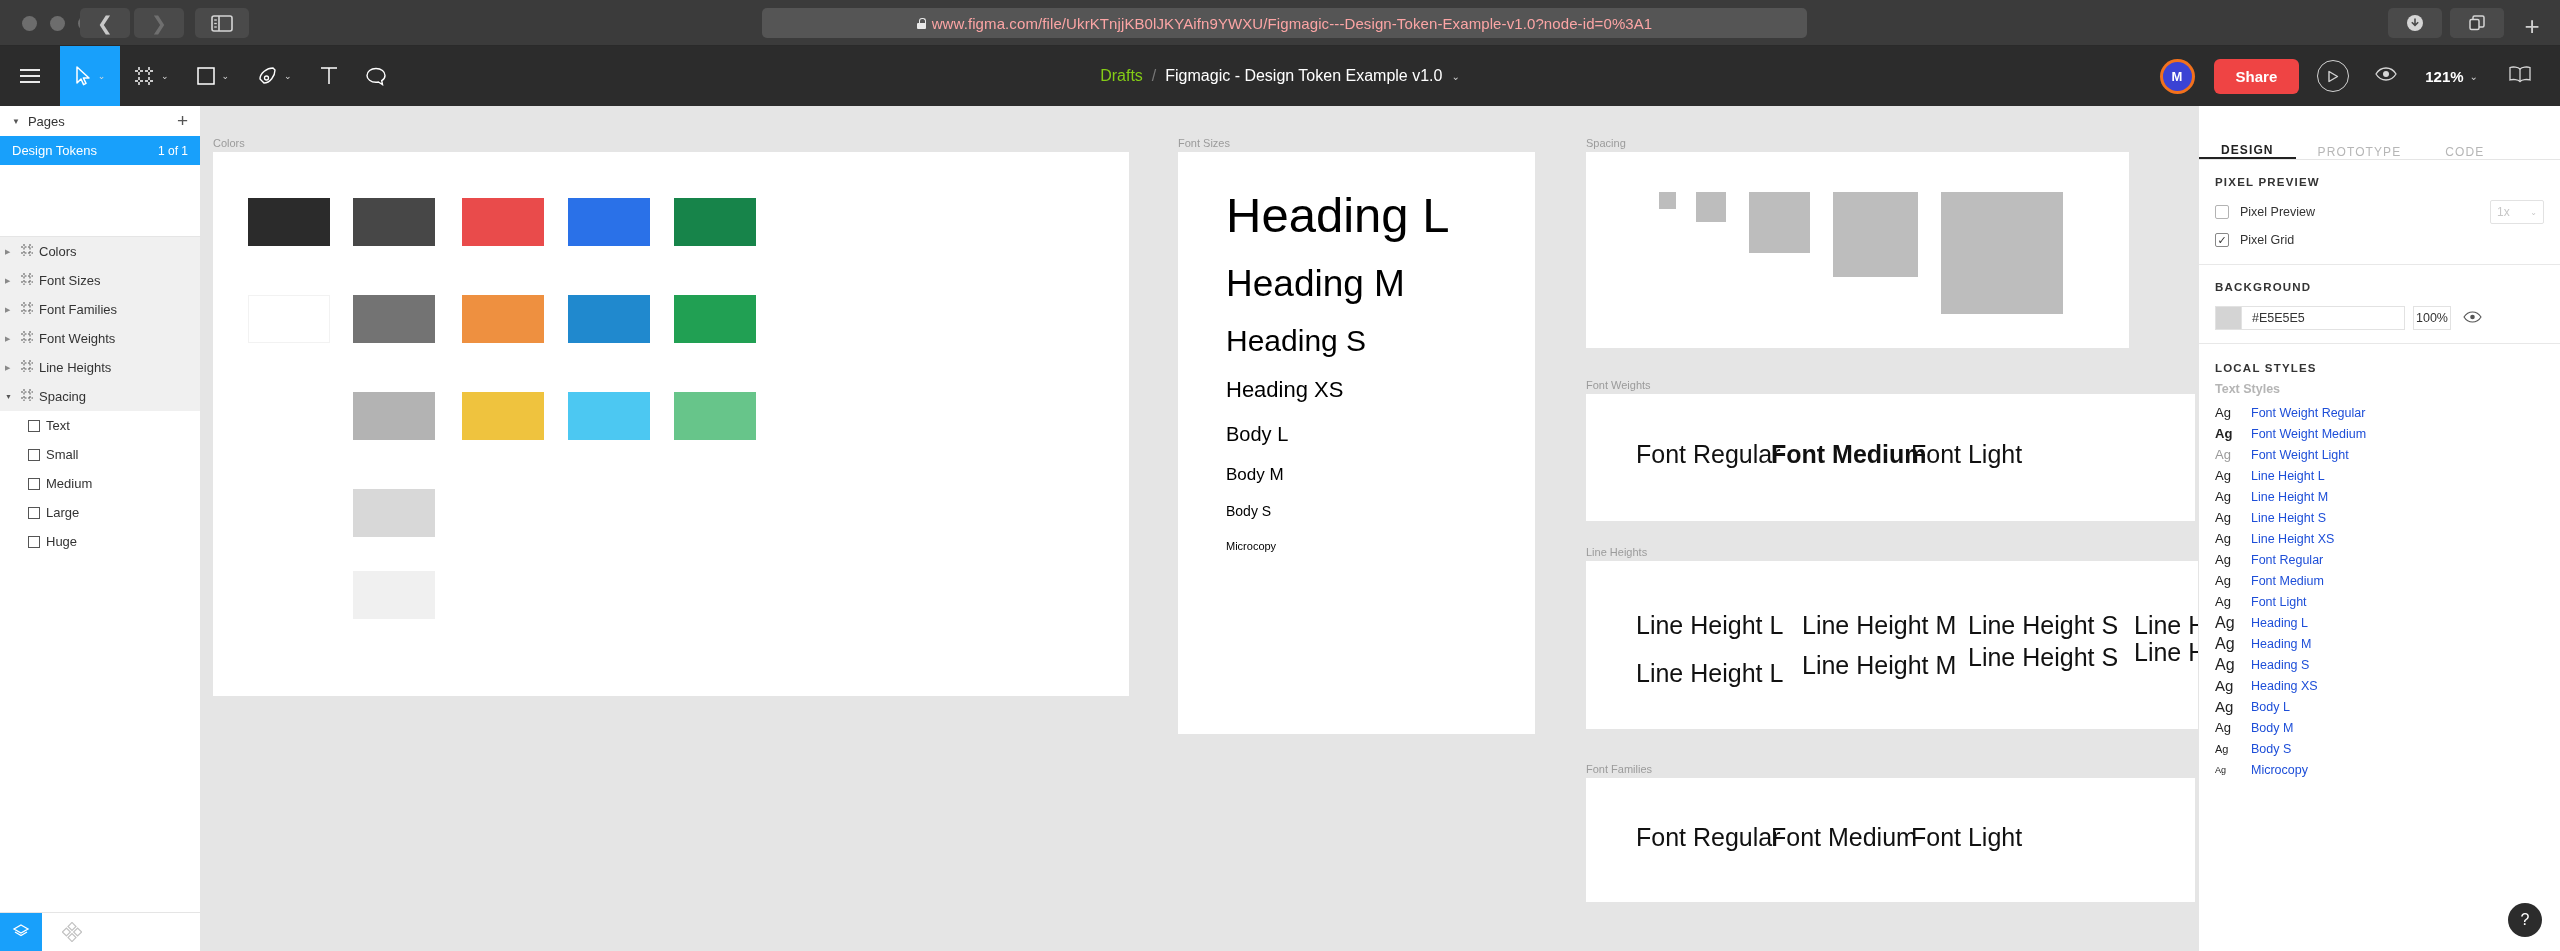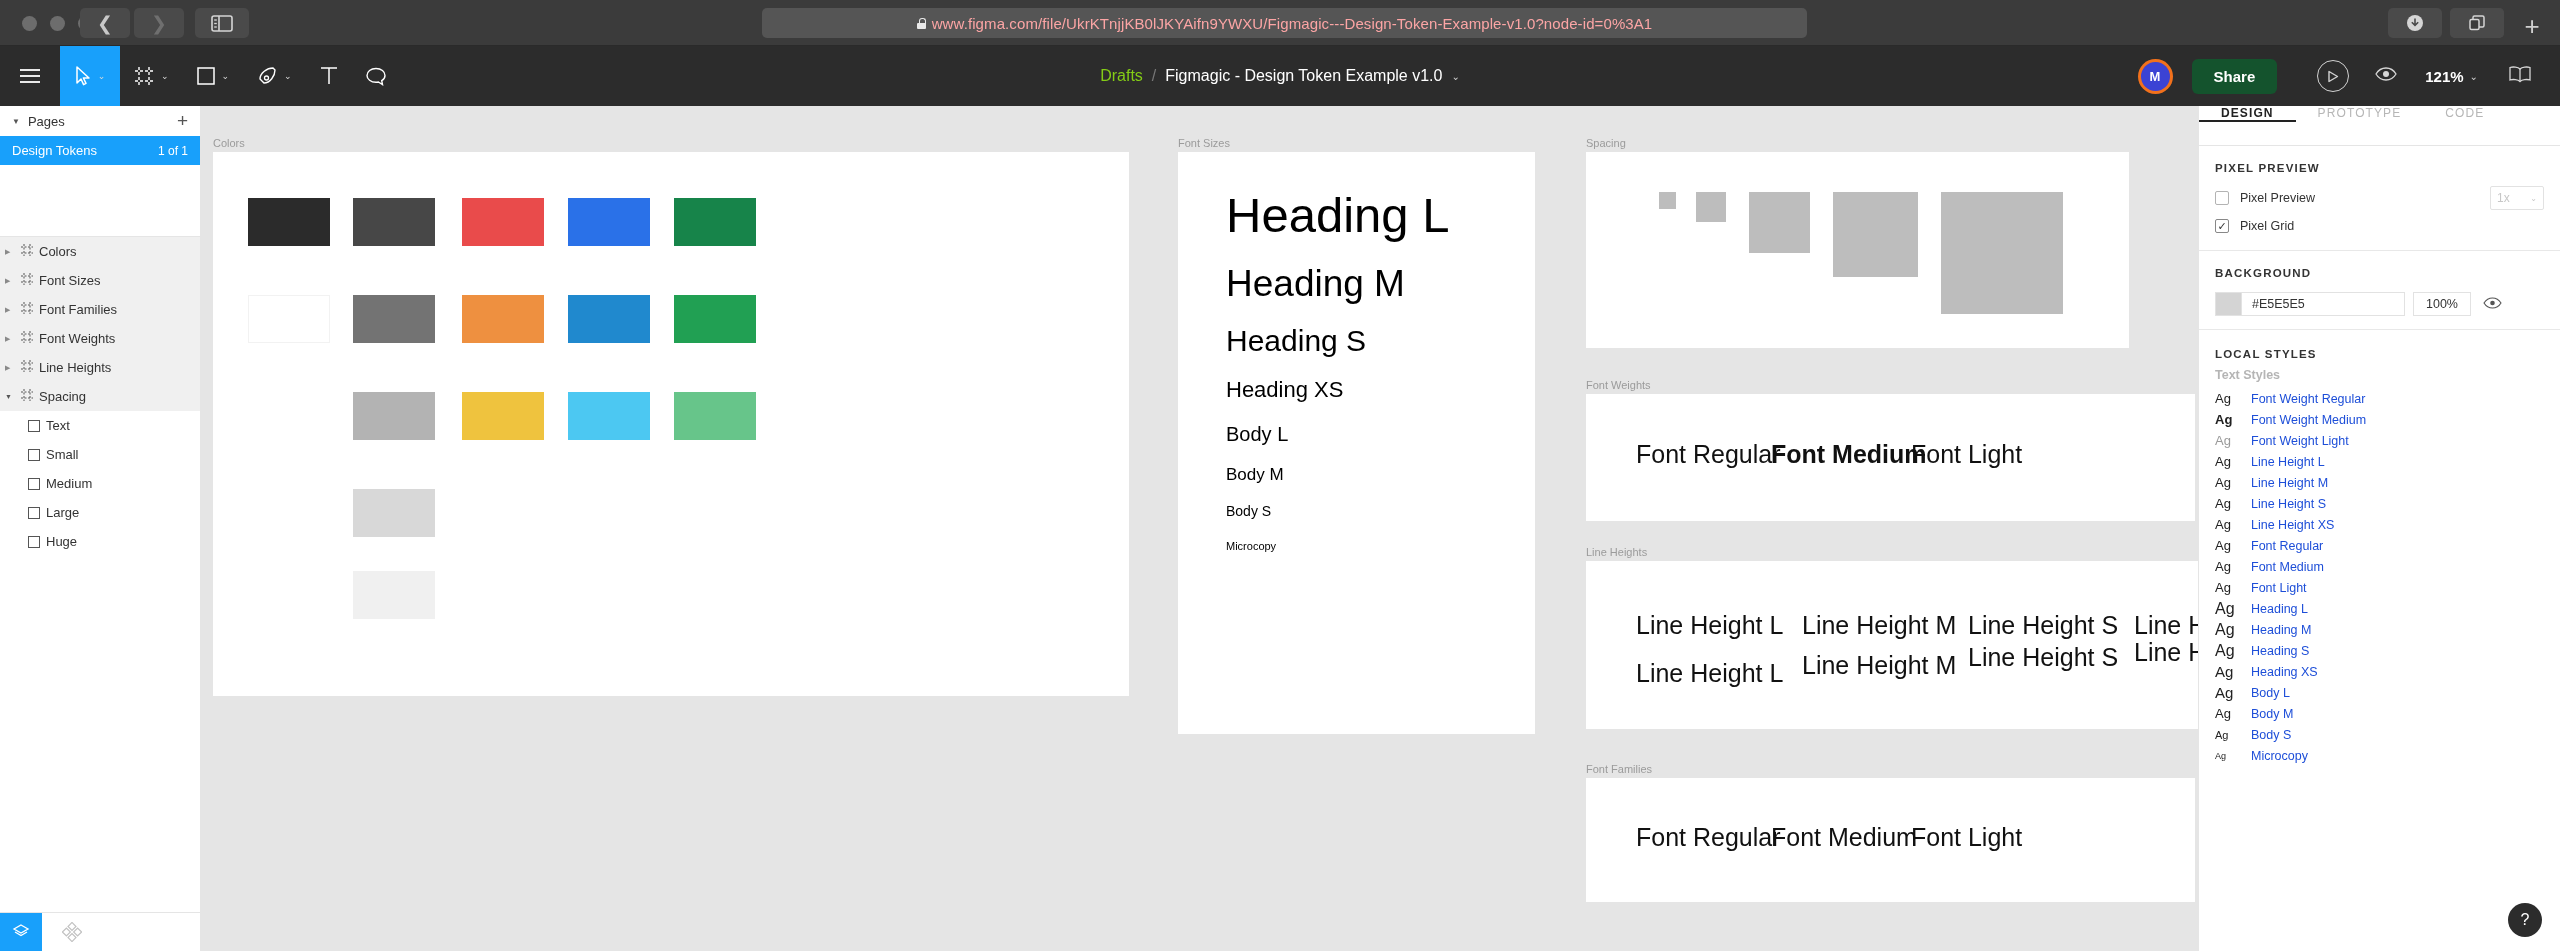--- a/index.html
+++ b/index.html
@@ -71,22 +71,22 @@
   #toolbar-right{
     position:absolute; right:0; top:0; height:60px; display:flex;
     align-items:center; gap:0;
   }
   #avatar{
     width:29px;height:29px;border-radius:50%;background:#3b43d4;color:#fff;
     font-size:13px;font-weight:bold;display:flex;align-items:center;justify-content:center;
     box-shadow:0 0 0 3px #f2711c; margin-right:22px;
   }
   #share-button{
-    background:#14532d;color:#fff;font-size:15px;font-weight:bold;
-    padding:9px 22px;border-radius:6px;margin-right:40px;
+    background:#ef4444;color:#fff;font-size:15px;font-weight:bold;
+    padding:9px 22px;border-radius:6px;margin-right:18px;
   }
   #present-button{
     width:32px;height:32px;border-radius:50%;border:1.6px solid #d2d2d2;
     display:flex;align-items:center;justify-content:center;color:#d2d2d2;font-size:12px;
     margin-right:26px;
   }
   #eye-button{ color:#d6d6d6; font-size:17px; margin-right:28px; }
   #zoom-level{ color:#fff; font-size:15px; font-weight:bold; margin-right:6px;}
   #zoom-caret{ color:#cfcfcf; font-size:10px; margin-right:30px;}
   #book-button{ color:#d6d6d6; font-size:18px; margin-right:28px;}
@@ -140,21 +140,21 @@
 
   .fs-item{ position:absolute; color:#000; font-family:"Liberation Sans", sans-serif; white-space:nowrap;}
   .ctext{ position:absolute; color:#111; font-family:"Liberation Sans", sans-serif; white-space:nowrap; font-size:25px;}
 
   
   #right-panel{
     position:absolute; right:0; top:106px; width:362px; height:845px;
     background:#ffffff; border-left:1px solid #e5e5e5; color:#333;
   }
   #rp-tabs{
-    height:40px; display:flex; align-items:flex-start; border-bottom:1px solid #e5e5e5;
+    height:54px; display:flex; align-items:flex-end; border-bottom:1px solid #e5e5e5;
   }
   .rp-tab{
     flex:0 0 auto; padding:0 22px; display:flex;align-items:center;justify-content:center;
     font-size:12px; letter-spacing:1.1px; color:#b6b6b6;
   }
   .rp-tab.active{ color:#222; border-bottom:2px solid #222; font-weight:bold;}
   .rp-section-title{
     font-size:11.5px; letter-spacing:1.2px; color:#333; font-weight:bold;
     padding:16px 16px 10px 16px;
   }
@@ -172,21 +172,21 @@
   }
   .rp-select .caret{ font-size:8px; }
   .rp-divider{ height:1px; background:#e8e8e8; margin:10px 0 0 0;}
   #bg-row{ display:flex; align-items:center; padding:0 16px; gap:0; height:30px;}
   #bg-chip{ width:26px;height:24px;background:#d4d4d4;border:1px solid #e2e2e2;border-right:none;}
   #bg-hex{
     width:164px;height:24px;border:1px solid #e2e2e2;display:flex;align-items:center;
     padding-left:10px;font-size:12.5px;color:#333;
   }
   #bg-opacity{
-    width:58px;height:24px;border:1px solid #e2e2e2;display:flex;align-items:center;
+    width:38px;height:24px;border:1px solid #e2e2e2;display:flex;align-items:center;
     justify-content:center;font-size:12.5px;color:#333;margin-left:8px;
   }
   #bg-eye{ margin-left:12px;color:#555;font-size:13px;}
   #local-styles-label{ font-size:11.5px;letter-spacing:1.2px;color:#333;font-weight:bold;padding:18px 16px 4px;}
   #text-styles-label{ font-size:12.5px;color:#b5b5b5;padding:4px 16px 6px;font-weight:bold;}
   .style-row{ display:flex;align-items:center;height:21px;padding:0 16px;gap:14px;}
   .style-row .ag{ width:22px;flex:0 0 22px;color:#222;text-align:left;}
   .style-row .nm{ font-size:12.5px;color:#1d4ed8;}
   #help-button{
     position:absolute; right:18px; bottom:14px; width:34px;height:34px;border-radius:50%;

